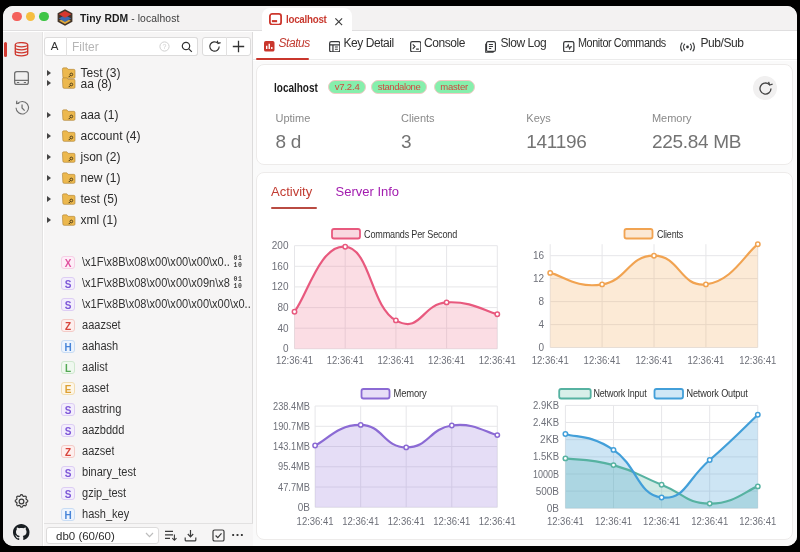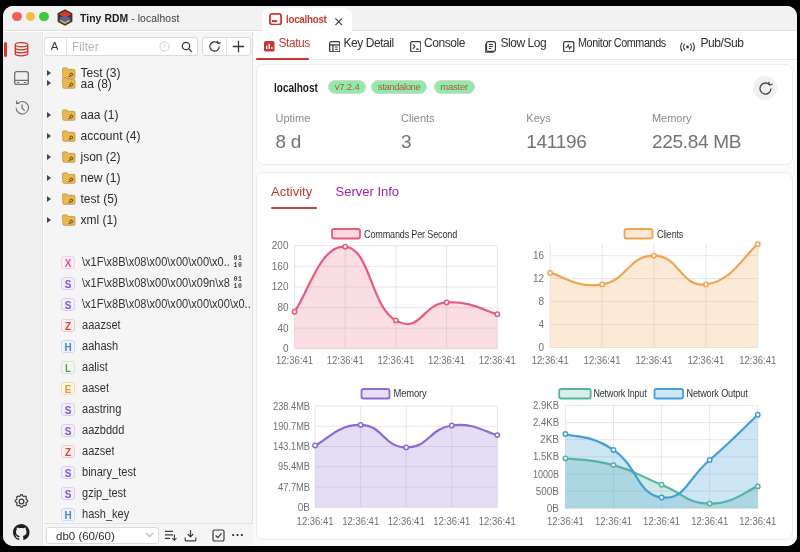--- a/index.html
+++ b/index.html
@@ -250,21 +250,21 @@
     <rect x="1" y="1" width="11" height="11" rx="1.6" fill="none" stroke="#3a3a3a" stroke-width="1.2"></rect>
     <path d="M3.6,6.5 L5.8,8.7 L9.5,4.4" fill="none" stroke="#3a3a3a" stroke-width="1.2"></path>
   </svg>
   <div class="abs" style="left:228px;top:521px;font-size:13px;color:#3a3a3a;font-weight:bold;letter-spacing:1px;">⋯</div>
 
   <div class="navrow"></div>
   <svg class="abs" style="left:261px;top:35px;" width="10.5" height="10.5" viewBox="0 0 12 12">
     <rect x="0" y="0" width="12" height="12" rx="2.1" fill="#c9362c"></rect>
     <path d="M3.1,9 V5.4 M6,9 V3 M8.9,9 V6.8" stroke="#fff" stroke-width="1.6"></path>
   </svg>
-  <div class="ntab" style="left:275.5px;color:#c13a30;">Status</div>
+  <div class="ntab" style="left:275.5px;color:#c13a30;font-style:italic;">Status</div>
   <div class="abs" style="left:253px;top:52px;width:53px;height:2px;background:#c9362c;border-radius:1px;"></div>
   <svg class="abs" style="left:325.5px;top:34.5px;" width="11.5" height="11.5" viewBox="0 0 14 14">
     <rect x="0.8" y="0.8" width="12.4" height="12.4" rx="2" fill="none" stroke="#37383a" stroke-width="1.5"></rect>
     <path d="M0.8,4.6 H13.2 M4.8,4.6 V13" stroke="#37383a" stroke-width="1.5"></path>
     <path d="M7.2,7.2 H10.8 M7.2,10 H10.8" stroke="#37383a" stroke-width="1.3"></path>
   </svg>
   <div class="ntab" style="left:340.5px;">Key Detail</div>
   <svg class="abs" style="left:406.5px;top:34.5px;" width="11.5" height="11.5" viewBox="0 0 14 14">
     <rect x="0.8" y="0.8" width="12.4" height="12.4" rx="2" fill="none" stroke="#37383a" stroke-width="1.5"></rect>
     <path d="M3.4,4.2 L6,6.8 L3.4,9.4" fill="none" stroke="#37383a" stroke-width="1.4"></path>

